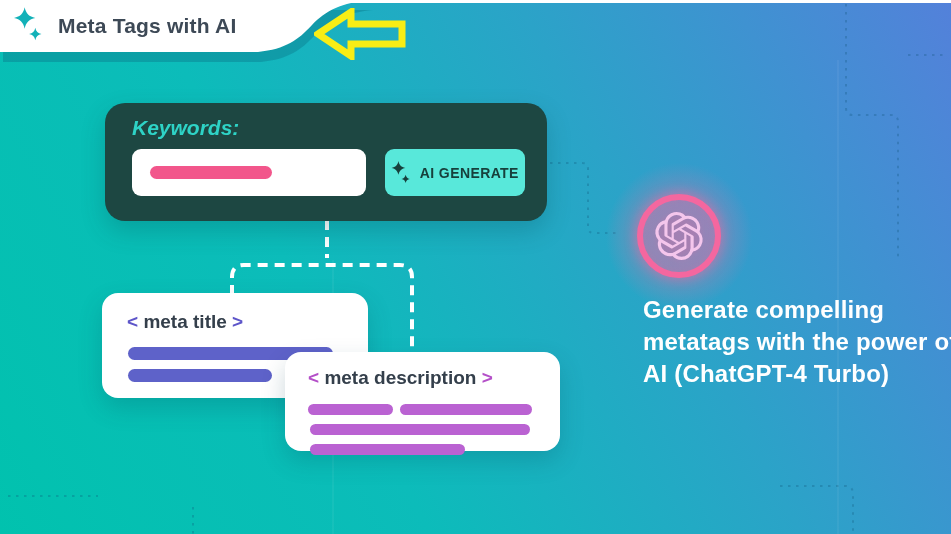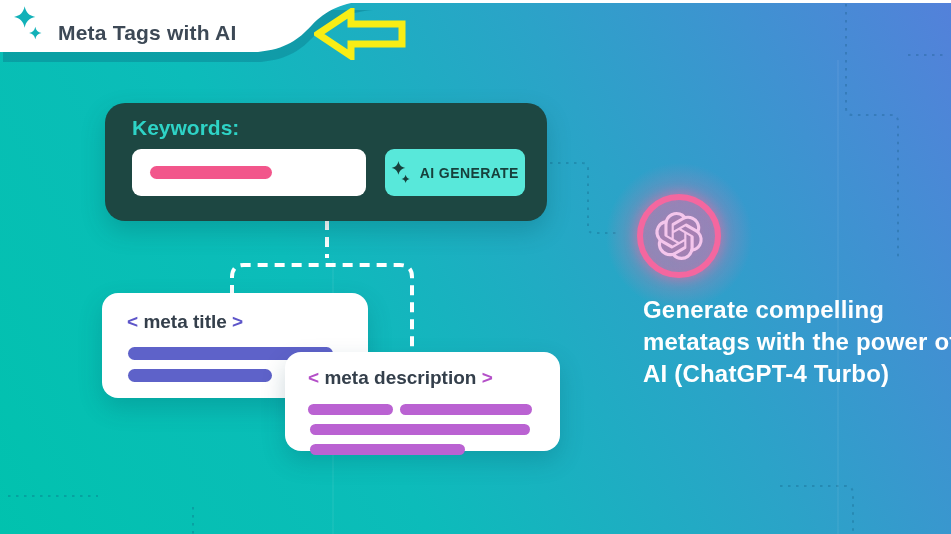--- a/index.html
+++ b/index.html
@@ -15,32 +15,32 @@
     background:linear-gradient(62deg,#01c2ae 0%,#0cbcba 35%,#2ba3c8 65%,#5381da 100%);
     border-top-left-radius:0;
   }
   .bg-decor{position:absolute;left:0;top:0;width:951px;height:534px;pointer-events:none;}
   .vline{position:absolute;width:2px;background:rgba(255,255,255,.05);pointer-events:none;}
 
   
   .tab-swoosh{position:absolute;left:0;top:0;width:390px;height:74px;z-index:4;pointer-events:none;}
   .tab-content{
     position:absolute;left:14px;top:7px;height:38px;z-index:5;
-    display:flex;align-items:flex-end;gap:12px;
+    display:flex;align-items:center;gap:12px;
   }
   .tab-title{font-size:21px;font-weight:700;color:#3d4956;letter-spacing:.2px;}
   .arrow-wrap{position:absolute;left:314px;top:8px;width:92px;height:52px;z-index:6;}
 
   
   .kw-card{
     position:absolute;left:105px;top:103px;width:442px;height:118px;z-index:2;
     background:#1d4742;border-radius:20px;padding:13px 22px 0 27px;
     box-shadow:0 10px 24px rgba(5,60,70,.22);
   }
-  .kw-label{font-size:21px;font-weight:700;color:#2ed3c6;}
+  .kw-label{font-size:21px;font-weight:700;color:#2ed3c6;font-style:italic;}
   .kw-row{display:flex;gap:19px;margin-top:9px;}
   .kw-input{
     position:relative;width:251px;height:47px;background:#ffffff;
     border-radius:9px;
   }
   .kw-pill{position:absolute;left:18px;top:17px;width:122px;height:13px;border-radius:7px;background:#f2568b;}
   .gen-btn{
     width:150px;height:47px;border:none;cursor:pointer;border-radius:9px;
     background:#58e8da;color:#17403c;display:flex;align-items:center;justify-content:center;gap:8px;
     font-family:inherit;font-size:14px;font-weight:800;letter-spacing:.4px;

